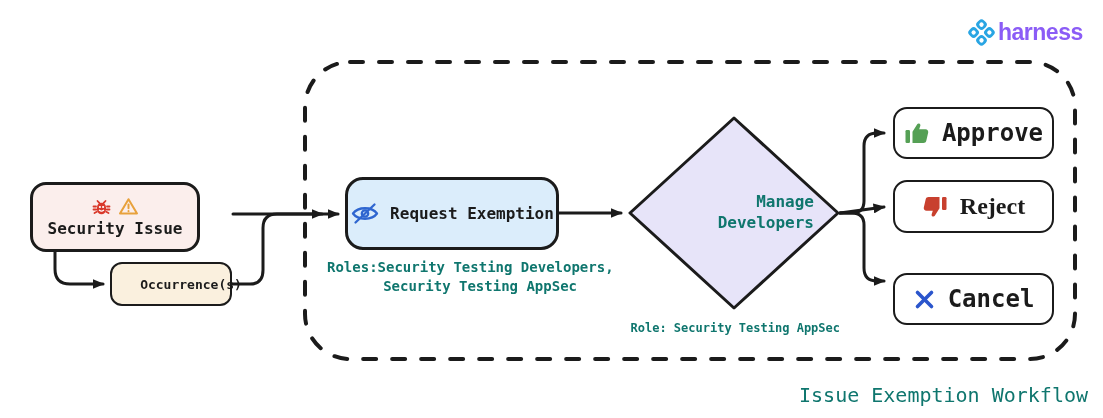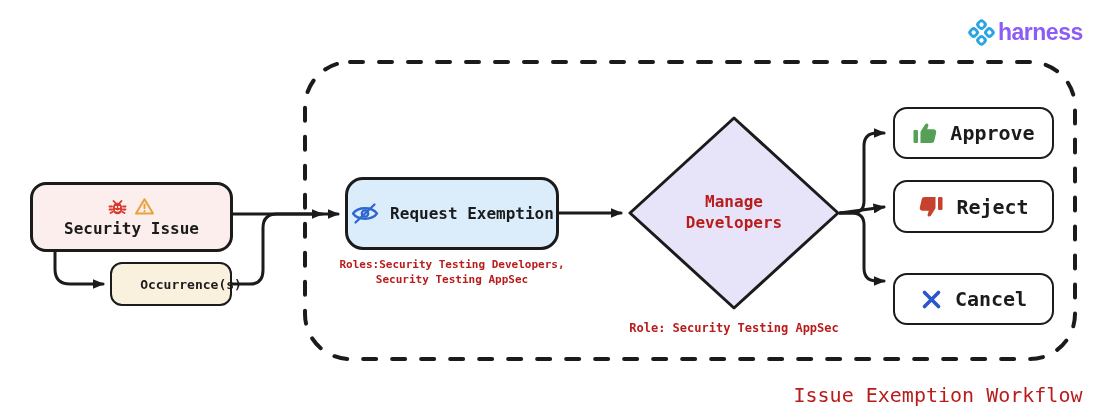--- a/index.html
+++ b/index.html
@@ -6,44 +6,44 @@
   #canvas{
     position:relative;width:1103px;height:418px;background:#ffffff;overflow:hidden;
     font-family:"DejaVu Sans Mono","Liberation Mono",monospace;color:#1b1b1b;
   }
   #wires{position:absolute;left:0;top:0;width:1103px;height:418px;overflow:visible;}
   .node{
     position:absolute;display:flex;align-items:center;justify-content:center;
     border:3px solid #1b1b1b;background:#fff;box-sizing:border-box;
   }
   .node .lbl{font-weight:bold;white-space:nowrap;}
-  #security-issue{left:30px;top:182px;width:203px;height:70px;border-radius:16px;
+  #security-issue{left:30px;top:182px;width:170px;height:70px;border-radius:16px;
     background:#fbeeec;flex-direction:column;gap:2px;}
   #security-issue .lbl{font-size:16px;}
   .icon-row{display:flex;align-items:center;gap:7px;height:20px;}
   #occurrences{left:110px;top:262px;width:122px;height:44px;border-radius:12px;
     background:#faf0de;border-width:2px;}
   #occurrences .lbl{font-size:13px;margin-left:40px;}
   #request-exemption{left:345px;top:177px;width:214px;height:73px;border-radius:18px;
     background:#dbedfb;gap:10px;}
   #request-exemption .lbl{font-size:16px;text-align:center;}
   .action{
     position:absolute;left:893px;width:161px;height:52px;border:2.5px solid #1b1b1b;
     border-radius:14px;background:#ffffff;display:flex;align-items:center;
     justify-content:center;gap:12px;box-sizing:border-box;
   }
-  .action .lbl{font-size:20px;font-weight:bold;white-space:nowrap;}
+  .action .lbl{font-size:24px;font-weight:bold;white-space:nowrap;}
   #action-approve{top:107px;}
-  #action-reject{top:180px;height:53px;}
+  #action-reject{top:180px;height:53px;font-family:Liberation Serif, serif;}
   #action-cancel{top:273px;}
   .annot{
-    position:absolute;text-align:center;font-weight:bold;line-height:1.35;
-    white-space:pre;color:#b91c1c;
+    position:absolute;text-align:right;font-weight:bold;line-height:1.35;
+    white-space:pre;color:#0f766e;
   }
-  #request-roles{left:327px;top:258px;width:250px;font-size:11px;}
+  #request-roles{left:327px;top:258px;width:250px;font-size:14px;}
   #diamond-label{left:654px;top:192px;width:160px;font-size:16px;line-height:1.3;}
   #diamond-role{left:628px;top:320px;width:212px;font-size:12px;}
   #caption{left:788px;top:382px;width:300px;font-size:20px;font-weight:normal;white-space:nowrap;}
   #brand{position:absolute;left:968px;top:19px;display:flex;align-items:center;gap:3px;}
   #brand .word{font-family:"Liberation Sans","DejaVu Sans",sans-serif;font-weight:bold;
     font-size:23px;letter-spacing:-0.5px;color:#8b5cf6;}
   .ico{flex:0 0 auto;display:block;}
 </style>
 </head>
 <body>

